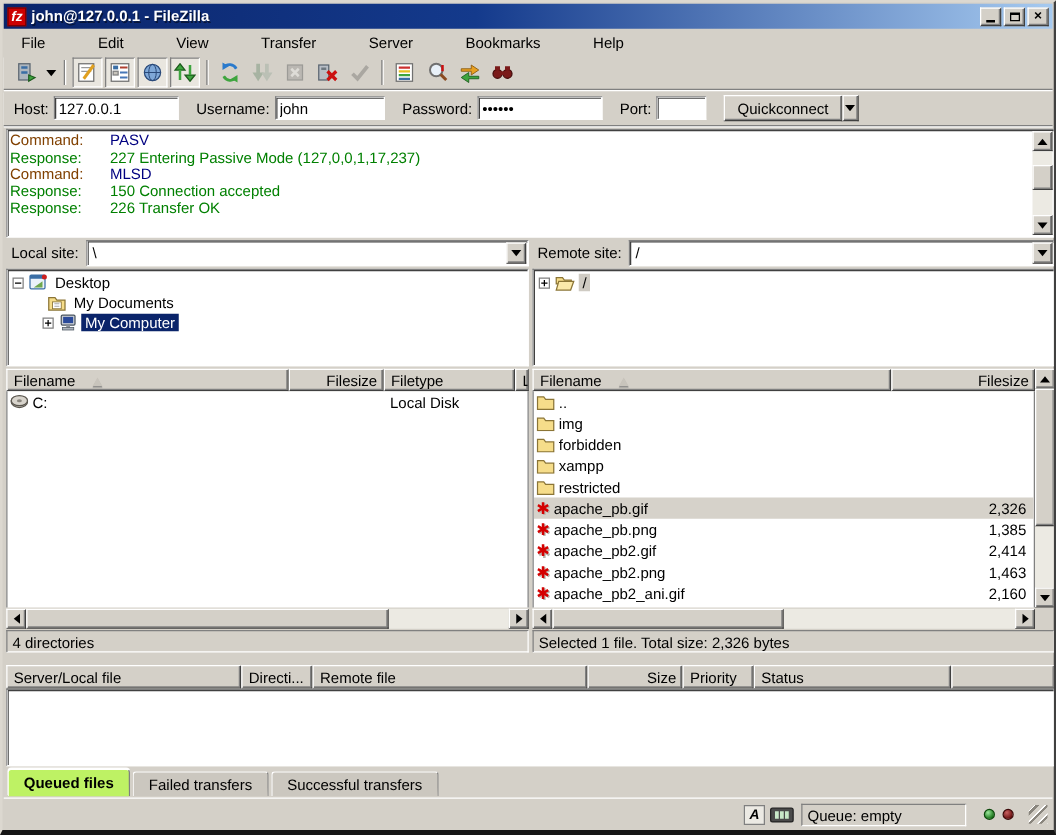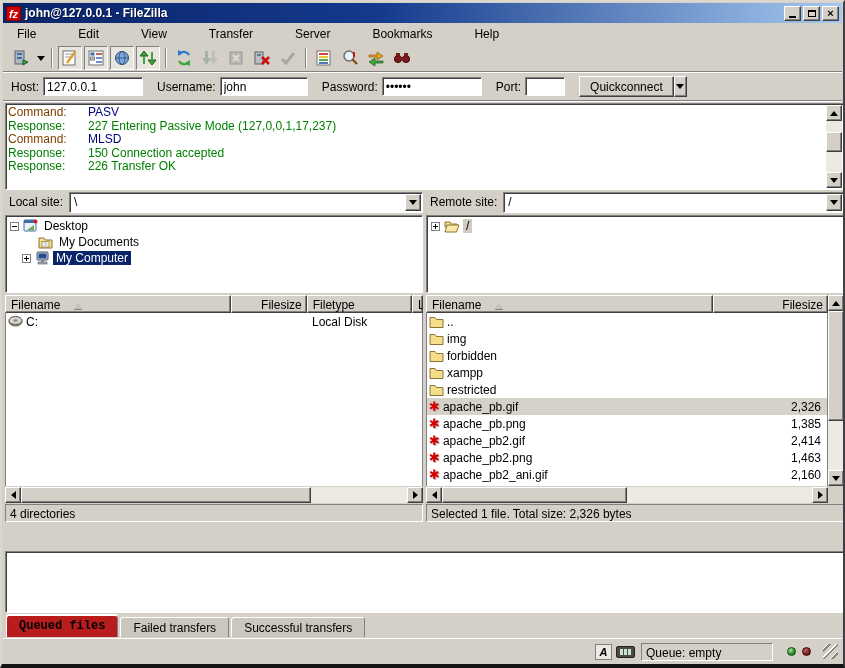--- a/index.html
+++ b/index.html
@@ -90,21 +90,21 @@
   .ficon{margin:0 3px 0 2px;flex:0 0 auto;display:flex;}
   .splat{color:#D40000;font-size:13px;line-height:13px;margin:0 3px 0 2px;text-shadow:1px 1px 0 #b8b4ac;}
   .fsize{text-align:right;padding-right:6px;}
   .hscroll{position:absolute;left:0;right:0;bottom:19px;height:16px;}
   .plainstatus{position:absolute;left:0;right:0;bottom:0;height:18px;padding:2px 4px;background:#D4D0C8;border:1px solid;border-color:#808080 #FFFFFF #FFFFFF #808080;white-space:nowrap;overflow:hidden;}
   
   #queue-hdr{position:absolute;left:3px;top:530px;width:839px;height:19px;display:flex;}
   #queue-body{position:absolute;left:3px;top:549px;width:839px;height:62px;}
   #tabs{position:absolute;left:4px;top:613px;height:22px;display:flex;align-items:flex-end;}
   .tab{height:20px;padding:3px 12px 0 12px;background:#CBC7BF;border:1px solid #808080;border-bottom:none;border-top-color:#fff;border-left-color:#fff;border-radius:3px 3px 0 0;margin-right:2px;white-space:nowrap;}
-  .tab.active{background:#b91c1c;font-weight:bold;height:22px;box-shadow:0 -1px 0 #fff;font-family:Liberation Mono, monospace;}
+  .tab.active{background:#bef264;font-weight:bold;height:22px;box-shadow:0 -1px 0 #fff;}
   
   #statusbar{position:absolute;left:1px;right:1px;bottom:0;height:26px;border-top:1px solid #fff;display:flex;align-items:center;justify-content:flex-end;padding:0 4px;}
   #ascii-ind{width:17px;height:16px;background:#ECEAE4;border:1px solid #808080;display:flex;align-items:center;justify-content:center;font-style:italic;font-weight:bold;font-size:11px;margin-right:4px;}
   #speed-badge{width:19px;height:12px;background:#4A4A4A;border:1px solid #222;border-radius:2px;margin-right:6px;display:flex;align-items:center;justify-content:center;gap:1px;}
   #speed-badge i{display:block;width:3px;height:6px;background:#C8E8C8;}
   #queue-status{width:132px;height:18px;padding:2px 4px;background:#D4D0C8;border:1px solid;border-color:#808080 #FFFFFF #FFFFFF #808080;margin-right:14px;white-space:nowrap;}
   .led{width:9px;height:9px;border-radius:50%;margin-right:6px;}
   #led-recv{background:radial-gradient(circle at 35% 30%,#9CE89C,#1F7A1F 70%);border:1px solid #0c4a0c;}
   #led-send{background:radial-gradient(circle at 35% 30%,#C86060,#6E1414 70%);border:1px solid #3c0808;}
   #grip{width:15px;height:15px;margin-left:6px;background:repeating-linear-gradient(135deg,transparent 0 3px,#fff 3px 4px,#8a867e 4px 6px);}
@@ -313,21 +313,21 @@
         <span class="ticon" style="margin-left:0">
           <svg width="15" height="13" viewBox="0 0 15 13">
               <path d="M1 2 h5 l1.5 2 H14 v8 H1 Z" fill="#F6DD8A" stroke="#8B7536"></path>
               <rect x="4" y="5.5" width="7" height="5.5" fill="#fff" stroke="#8B7536" stroke-width=".7"></rect>
               <line x1="5.5" y1="7" x2="9.5" y2="7" stroke="#9a9a9a" stroke-width=".7"></line>
               <line x1="5.5" y1="9" x2="9.5" y2="9" stroke="#9a9a9a" stroke-width=".7"></line>
             </svg>
         </span>
         <span class="tree-label">My Documents</span>
       </div>
-      <div class="tree-row" style="padding-left:16px">
+      <div class="tree-row" style="padding-left:28px">
         <span class="expander plus"></span>
         <span class="ticon">
           <svg width="15" height="14" viewBox="0 0 15 14">
               <rect x="2" y="1" width="11" height="8" rx="1" fill="#C8CDD4" stroke="#4A5560"></rect>
               <rect x="3.5" y="2.5" width="8" height="5" fill="#2A4A9A"></rect>
               <rect x="6" y="9" width="3" height="2" fill="#8A9098"></rect>
               <rect x="3" y="11" width="9" height="2" fill="#AEB4BC" stroke="#4A5560" stroke-width=".6"></rect>
             </svg>
         </span>
         <span class="tree-label sel-active">My Computer</span>
@@ -481,20 +481,29 @@
         </div>
       <div class="sb-track" style="position:absolute;left:16px;right:16px;top:0;height:16px"></div>
       <div class="sb-thumb" style="left:16px;top:0;height:16px;width:185px"></div>
       <div class="sb-btn raised" style="right:0;top:0">
           <span class="arr-rt"></span>
         </div>
     </div>
     <div class="plainstatus">Selected 1 file. Total size: 2,326 bytes</div>
   </div>
 
+  <div id="queue-hdr">
+    <div class="colhdr" style="width:188px"><span>Server/Local file</span></div>
+    <div class="colhdr" style="width:57px"><span>Directi...</span></div>
+    <div class="colhdr" style="width:220px"><span>Remote file</span></div>
+    <div class="colhdr right" style="width:76px"><span>Size</span></div>
+    <div class="colhdr" style="width:57px"><span>Priority</span></div>
+    <div class="colhdr" style="width:158px"><span>Status</span></div>
+    <div class="colhdr" style="flex:1"></div>
+  </div>
   <div id="queue-body" class="sunken"></div>
 
   <div id="tabs">
     <div class="tab active">Queued files</div>
     <div class="tab">Failed transfers</div>
     <div class="tab">Successful transfers</div>
   </div>
 
   <div id="statusbar">
     <div id="ascii-ind">A</div>

